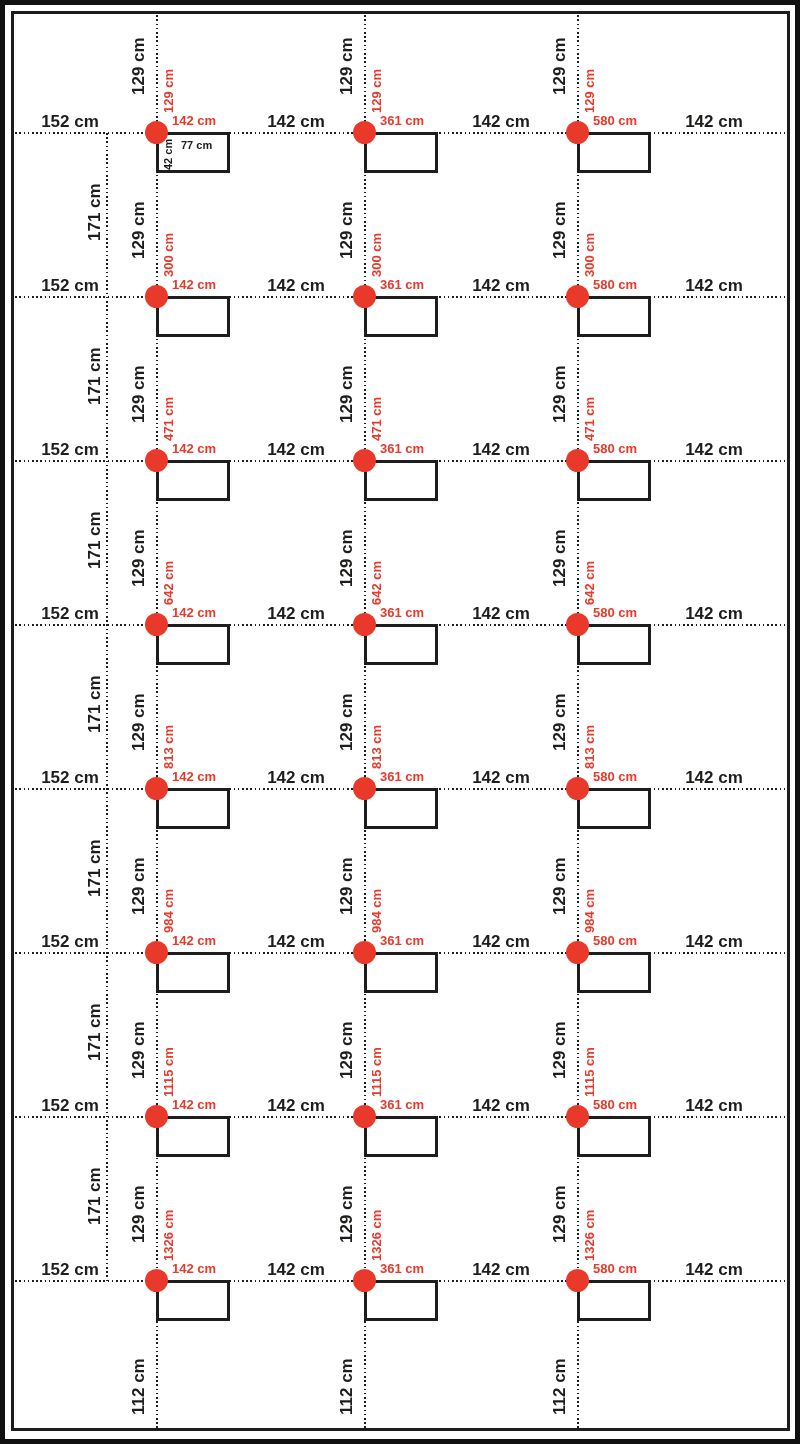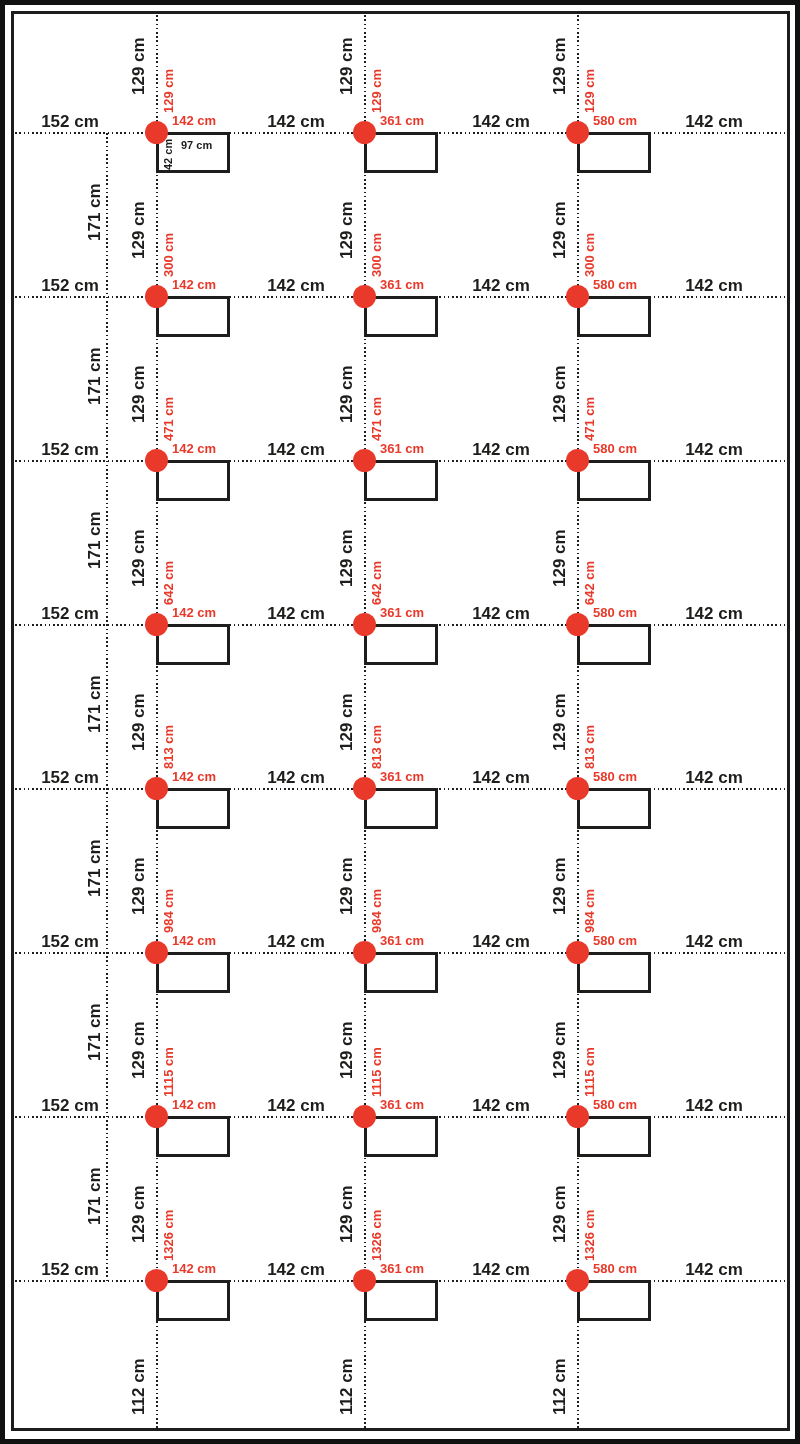--- a/index.html
+++ b/index.html
@@ -76,21 +76,21 @@
     <div class="lbl black center" style="left: 70px; top: 1261px;">152 cm</div>
     <div class="lbl black center" style="left: 296px; top: 1261px;">142 cm</div>
     <div class="lbl black center" style="left: 501px; top: 1261px;">142 cm</div>
     <div class="lbl black center" style="left: 714px; top: 1261px;">142 cm</div>
     <div class="vline" style="left: 156px; top: 11px; height: 1420px;"></div>
     <div class="lbl black rot" style="left: 130px; top: 1415px;">112 cm</div>
     <div class="lbl black rot" style="left: 130px; top: 95px;">129 cm</div>
     <div class="lbl red rot" style="left: 162px; top: 113px;">129 cm</div>
     <div class="lbl red" style="left: 172px; top: 114px;">142 cm</div>
     <div class="rect" style="left: 156px; top: 132px; width: 74px; height: 41px;"></div>
-    <div class="lbl small" style="left: 181px; top: 140px;">97 cm</div>
+    <div class="lbl small" style="left: 181px; top: 140px;">77 cm</div>
     <div class="lbl small rot" style="left: 163px; top: 170px;">42 cm</div>
     <div class="dot" style="left: 145px; top: 121px;"></div>
     <div class="lbl black rot" style="left: 130px; top: 259px;">129 cm</div>
     <div class="lbl red rot" style="left: 162px; top: 277px;">300 cm</div>
     <div class="lbl red" style="left: 172px; top: 278px;">142 cm</div>
     <div class="rect" style="left: 156px; top: 296px; width: 74px; height: 41px;"></div>
     <div class="dot" style="left: 145px; top: 285px;"></div>
     <div class="lbl black rot" style="left: 130px; top: 423px;">129 cm</div>
     <div class="lbl red rot" style="left: 162px; top: 441px;">471 cm</div>
     <div class="lbl red" style="left: 172px; top: 442px;">142 cm</div>

